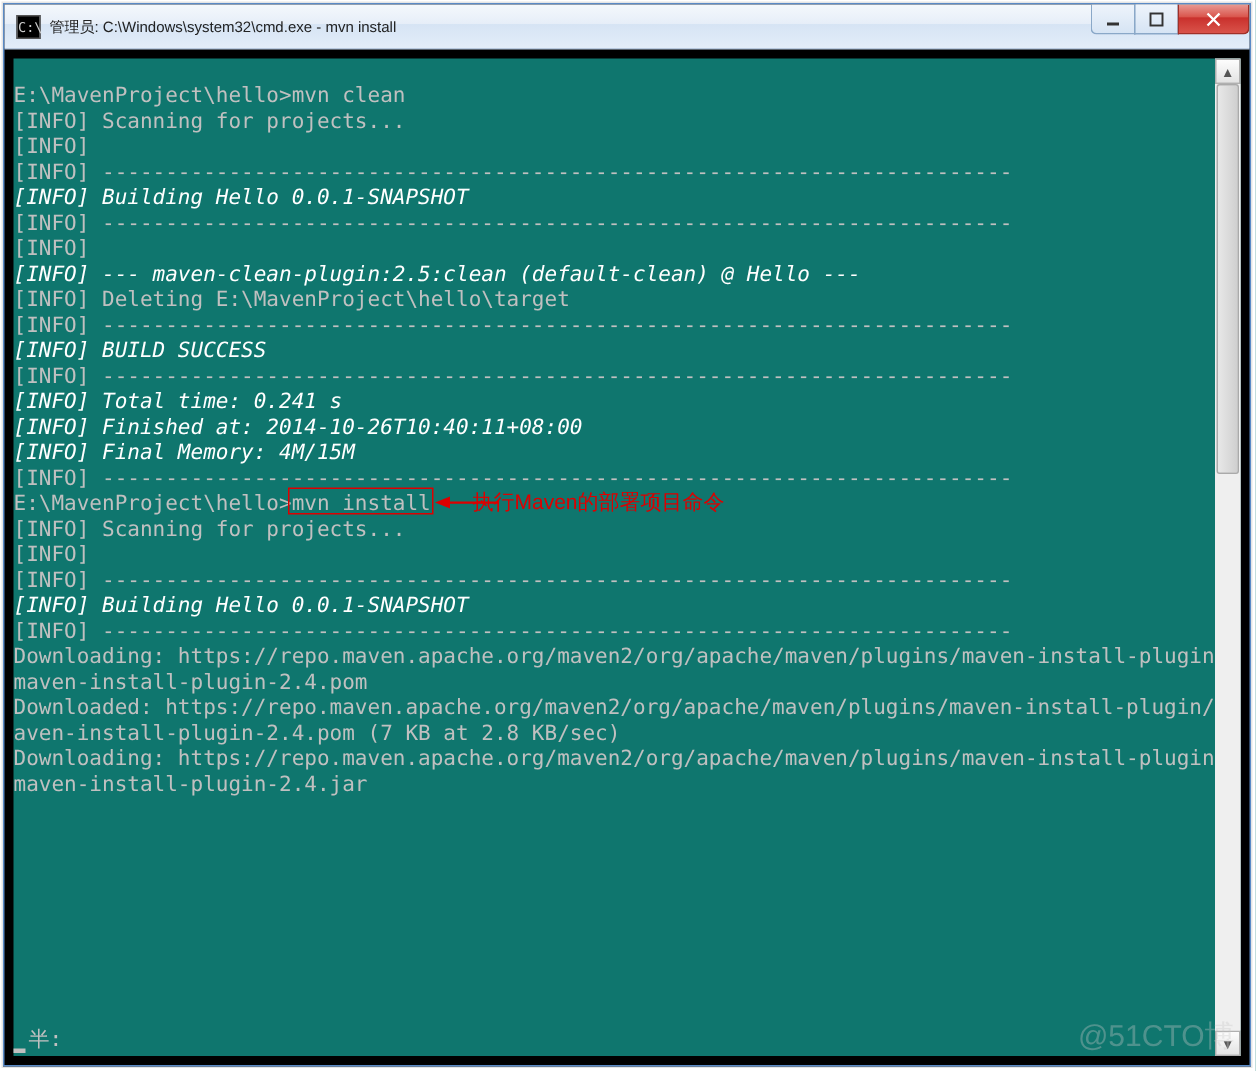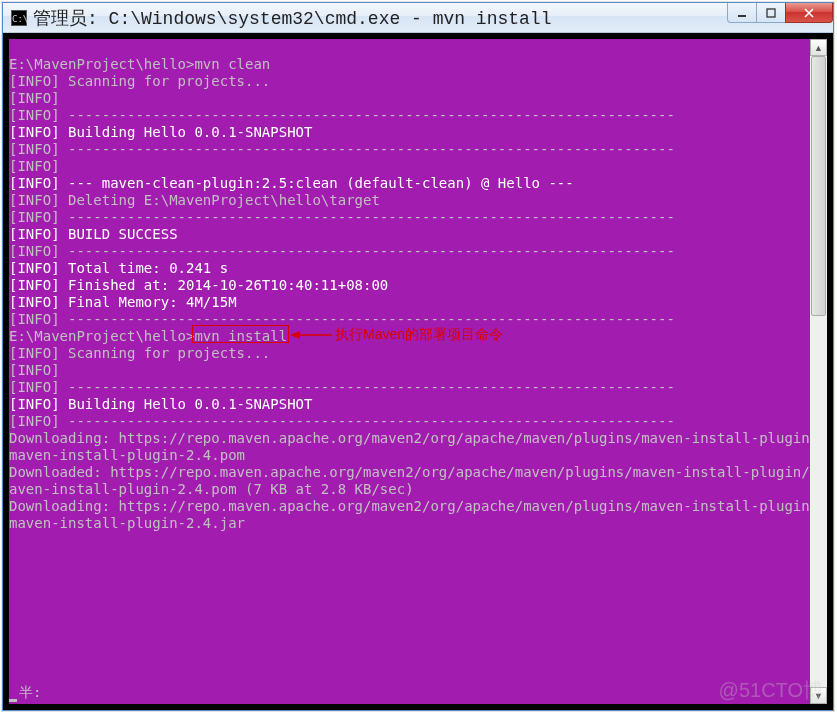--- a/index.html
+++ b/index.html
@@ -17,47 +17,47 @@
     background: linear-gradient(to bottom, #f4f8fc 0%, #e6eef8 45%, #d6e4f4 46%, #e3edf9 100%);
     border-bottom: 1px solid #b8c9df;
     display: flex; align-items: center;
     position: relative;
   }
   .titlebar .icon-box {
     width: 16px; height: 16px; margin: 0 6px 0 8px;
     background: #000; color: #ccc; font-size: 9px; line-height: 16px; text-align: center;
     border: 1px solid #555; font-family: Consolas, monospace;
   }
-  .titlebar .title-text { font-size: 18px; color: #222; white-space: nowrap; font-family: Liberation Mono, monospace; }
+  .titlebar .title-text { font-size: 10px; color: #222; white-space: nowrap; }
   .win-controls { position: absolute; right: 0; top: 0; display: flex; height: 20px; }
   .win-btn {
     width: 30px; height: 20px; display: flex; align-items: center; justify-content: center;
     border: 1px solid #8aa8c8; border-top: none; margin-left: -1px;
     background: linear-gradient(to bottom, #eef4fb, #d6e4f4);
     font-size: 10px; color: #333;
   }
   .win-btn svg { display: block; }
   .win-btn.close {
     width: 48px;
     background: linear-gradient(to bottom, #e89a93 0%, #d9534a 45%, #c9302c 46%, #d9534a 100%);
     border-color: #a03028; color: #fff;
     border-bottom-right-radius: 4px;
   }
   .win-btn.min { border-bottom-left-radius: 4px; }
 
   
   .terminal {
     position: absolute; left: 6px; top: 36px; right: 6px; bottom: 6px;
-    background: #a21caf; overflow: hidden;
+    background: #0f766e; overflow: hidden;
     font-family: "SimSun", "NSimSun", "Consolas", monospace;
     font-size: 14px; line-height: 17px; color: #c0c0c0;
     white-space: pre;
   }
   .terminal .row { height: 17px; display: flex; align-items: baseline; }
-  .terminal .bright { color: #ffffff; font-weight: normal; }
+  .terminal .bright { color: #ffffff; font-weight: normal; font-style: italic; }
   .terminal .dim { color: #c0c0c0; }
 
   
   .vscroll {
     position: absolute; right: 6px; top: 36px; bottom: 6px; width: 17px;
     background: #efefef;
     display: flex; flex-direction: column;
   }
   .vscroll .sb-btn {
     height: 17px; background: linear-gradient(to bottom,#fdfdfd,#e3e3e3);
@@ -133,21 +133,21 @@
       <div class="sb-thumb"></div>
     </div>
     <div class="sb-btn">▼</div>
   </div>
 
   <div class="annot-box" style="left:189px; top:322px; width:97px; height:18px;"></div>
   <svg class="annot-arrow" style="left:287px; top:326px;" width="42" height="12" viewBox="0 0 42 12">
     <line x1="42" y1="6" x2="8" y2="6" stroke="#d00" stroke-width="1.5"></line>
     <polygon points="0,6 10,2 10,10" fill="#d00"></polygon>
   </svg>
-  <div class="annot-text" style="left:332px; top:323px;text-align:right;">执行Maven的部署项目命令</div>
+  <div class="annot-text" style="left:312px; top:323px;text-align:right;">执行Maven的部署项目命令</div>
 
   <div class="status-row">
     <span class="cursor-blk"></span>
     <span>半:</span>
   </div>
 
   <div class="watermark">@51CTO博</div>
 </div>
 
 </body></html>

